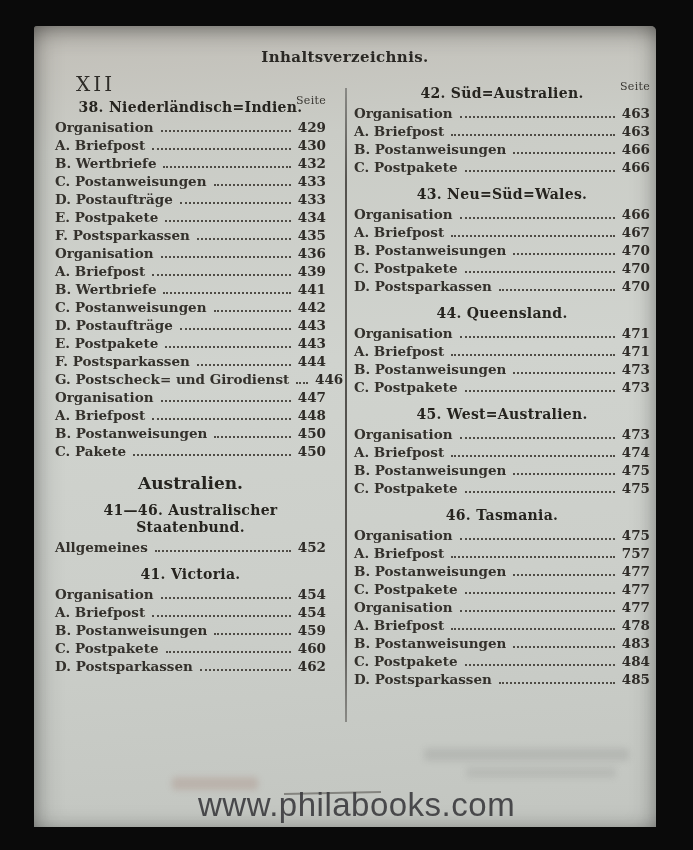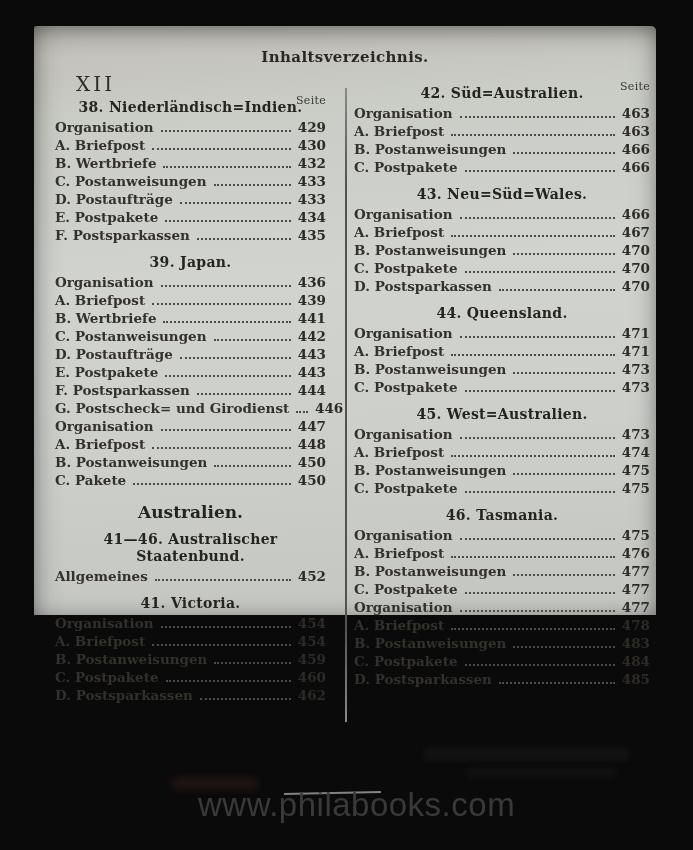--- a/index.html
+++ b/index.html
@@ -3,21 +3,21 @@
 <meta charset="utf-8">
 <style>
   html,body{margin:0;padding:0;}
   body{
     width:693px;height:850px;position:relative;overflow:hidden;
     background:#0a0a0a;
     font-family:"DejaVu Serif","Liberation Serif",serif;
   }
   
   .page{
-    position:absolute;left:34px;top:26px;width:622px;height:589px;
+    position:absolute;left:34px;top:26px;width:622px;height:801px;
     background:linear-gradient(176deg,#c1beb7 0%,#caccc6 15%,#d0d3ce 42%,#cccfca 68%,#c6c9c4 88%,#c2c5c0 100%);
     box-shadow:inset 0 14px 26px -12px rgba(0,0,0,.45),
                inset 18px 0 30px -18px rgba(0,0,0,.30),
                inset -16px 0 28px -18px rgba(0,0,0,.28),
                inset 0 -10px 24px -14px rgba(0,0,0,.25);
     border-radius:3px 5px 0 0;
   }
   .page-header{
     position:absolute;top:22px;left:0;right:0;text-align:center;
     font-size:15px;font-weight:bold;color:#2a2824;letter-spacing:.4px;
@@ -120,21 +120,20 @@
           <span class="num">434</span>
         </div>
       <div class="entry">
           <span class="lbl">F. Postsparkassen</span>
           <span class="dots"></span>
           <span class="num">435</span>
         </div>
     </div>
 
     <div class="section">
-      <div class="sec-title">39. Japan.</div>
       <div class="entry">
           <span class="lbl">Organisation</span>
           <span class="dots"></span>
           <span class="num">436</span>
         </div>
       <div class="entry">
           <span class="lbl">A. Briefpost</span>
           <span class="dots"></span>
           <span class="num">439</span>
         </div>
@@ -345,21 +344,21 @@
     <div class="section">
       <div class="sec-title">46. Tasmania.</div>
       <div class="entry">
           <span class="lbl">Organisation</span>
           <span class="dots"></span>
           <span class="num">475</span>
         </div>
       <div class="entry">
           <span class="lbl">A. Briefpost</span>
           <span class="dots"></span>
-          <span class="num">476</span>
+          <span class="num">757</span>
         </div>
       <div class="entry">
           <span class="lbl">B. Postanweisungen</span>
           <span class="dots"></span>
           <span class="num">477</span>
         </div>
       <div class="entry">
           <span class="lbl">C. Postpakete</span>
           <span class="dots"></span>
           <span class="num">477</span>

